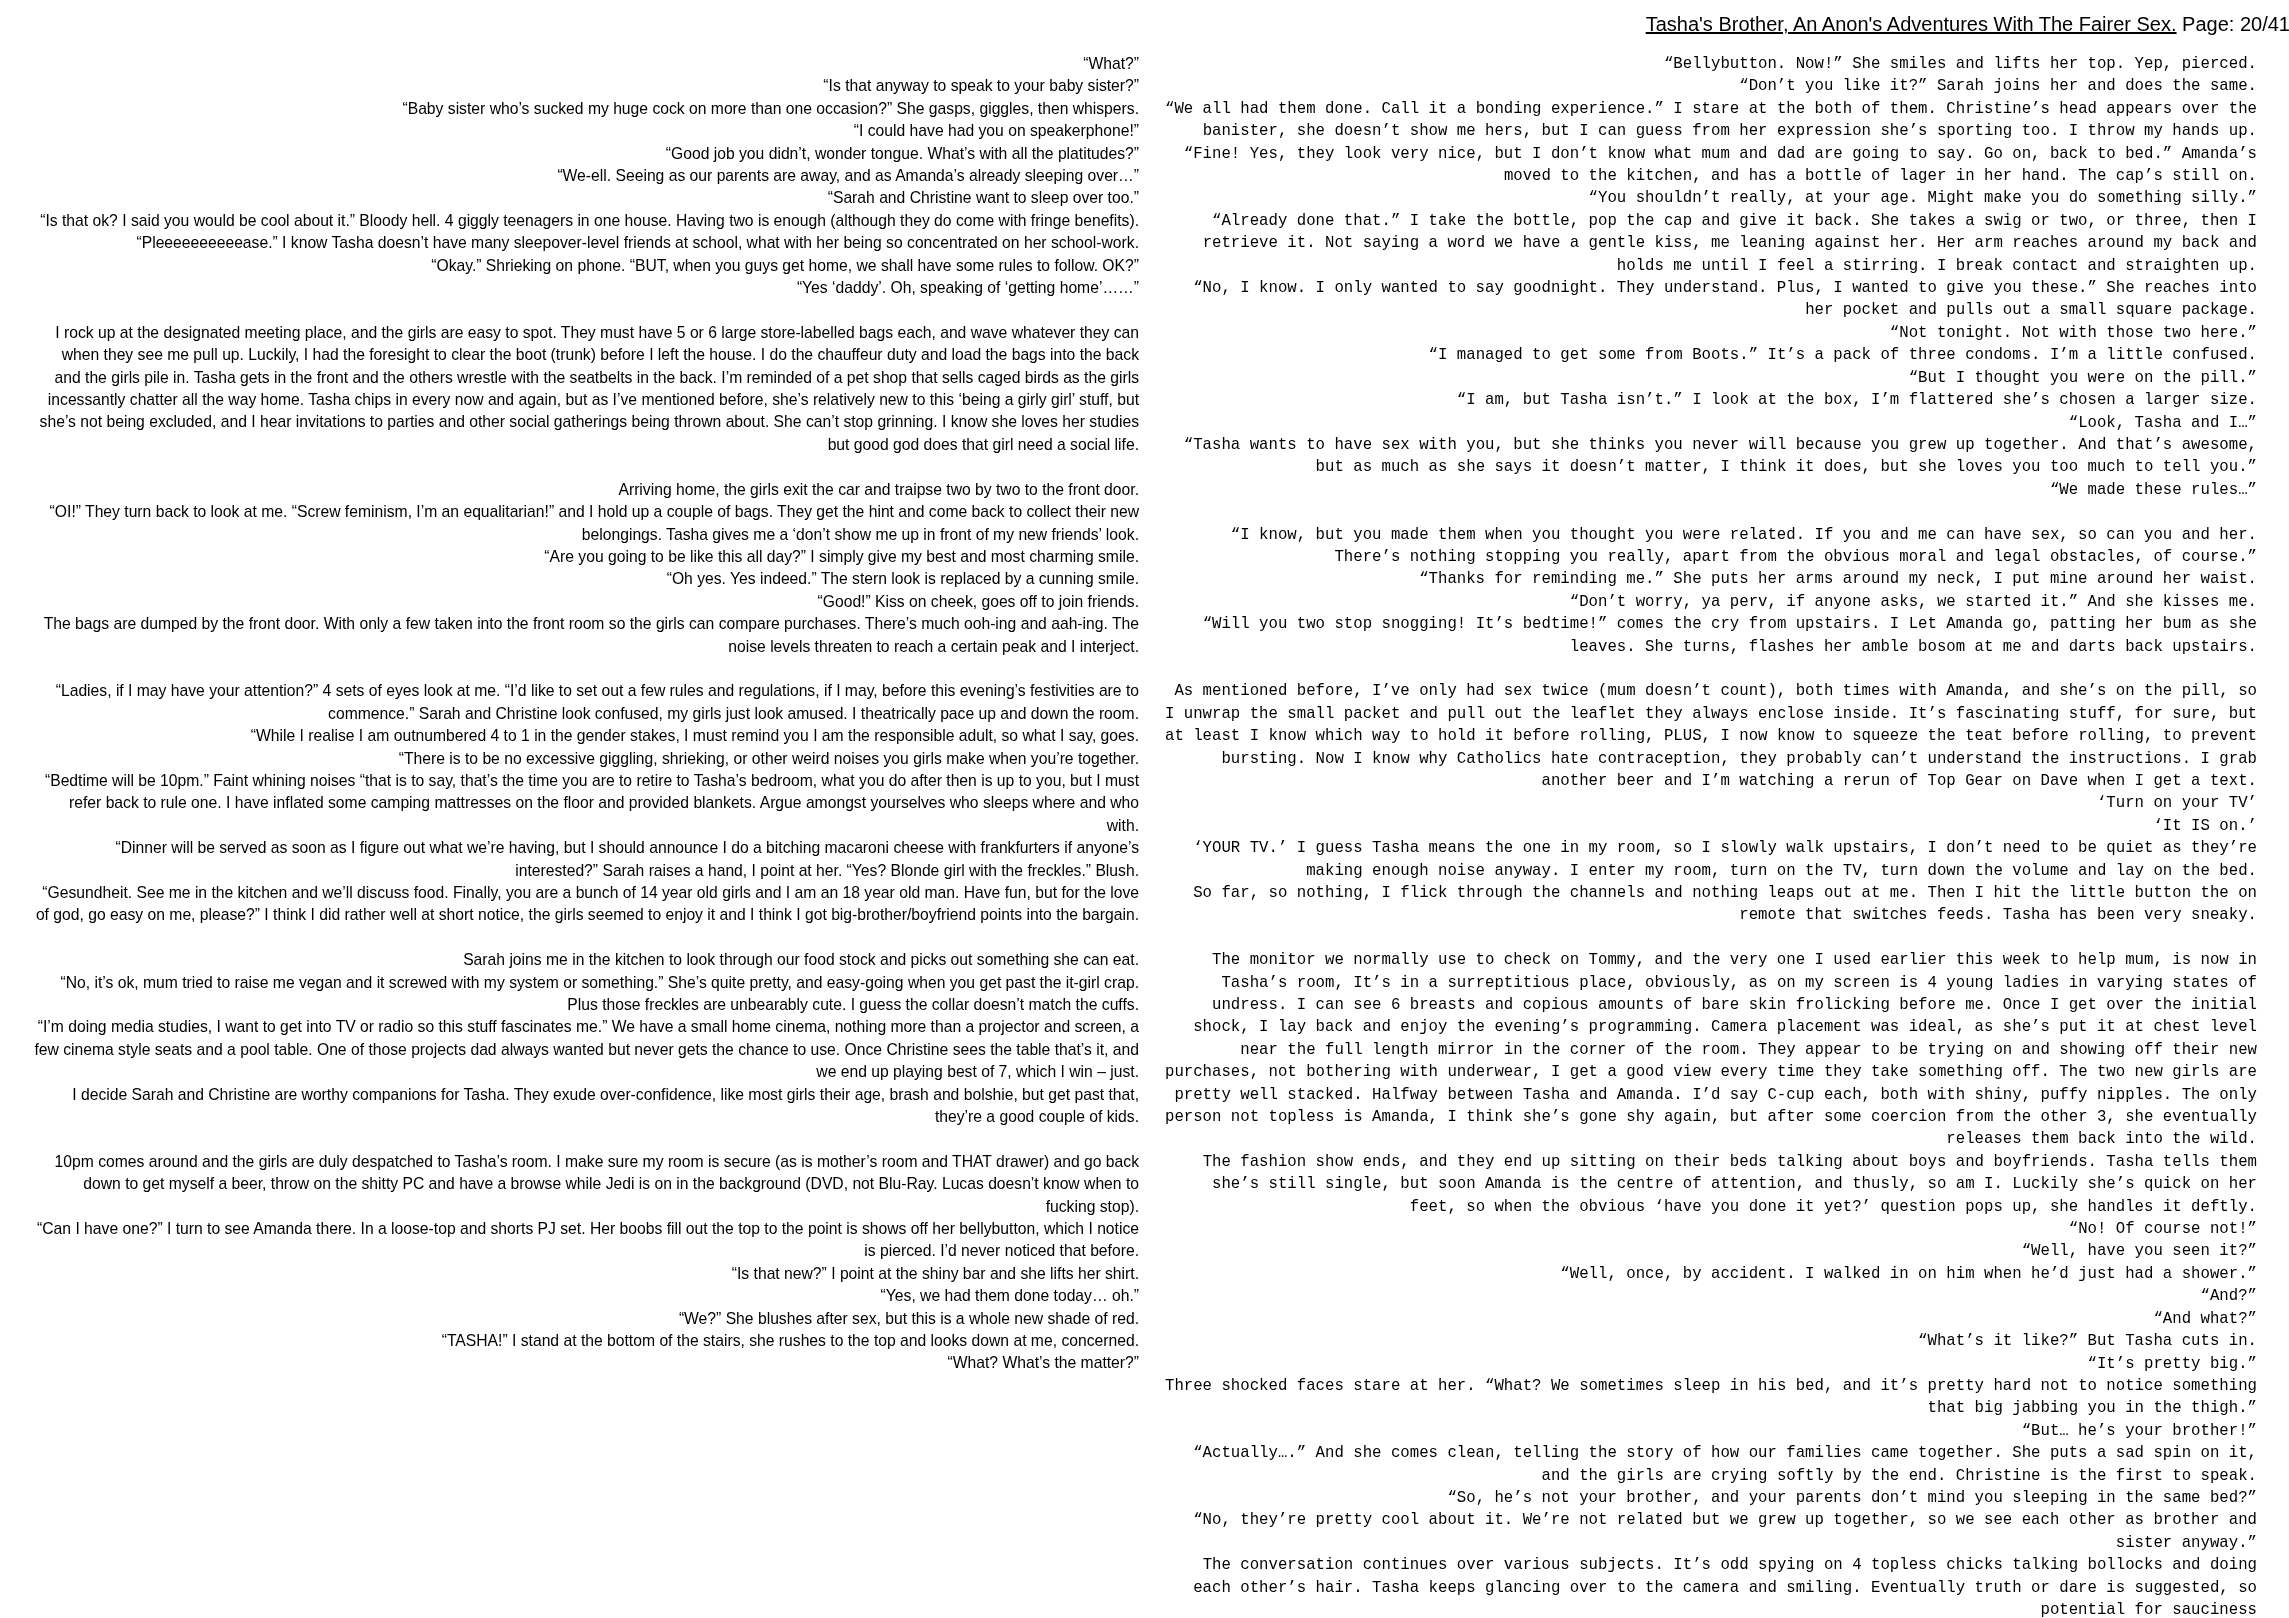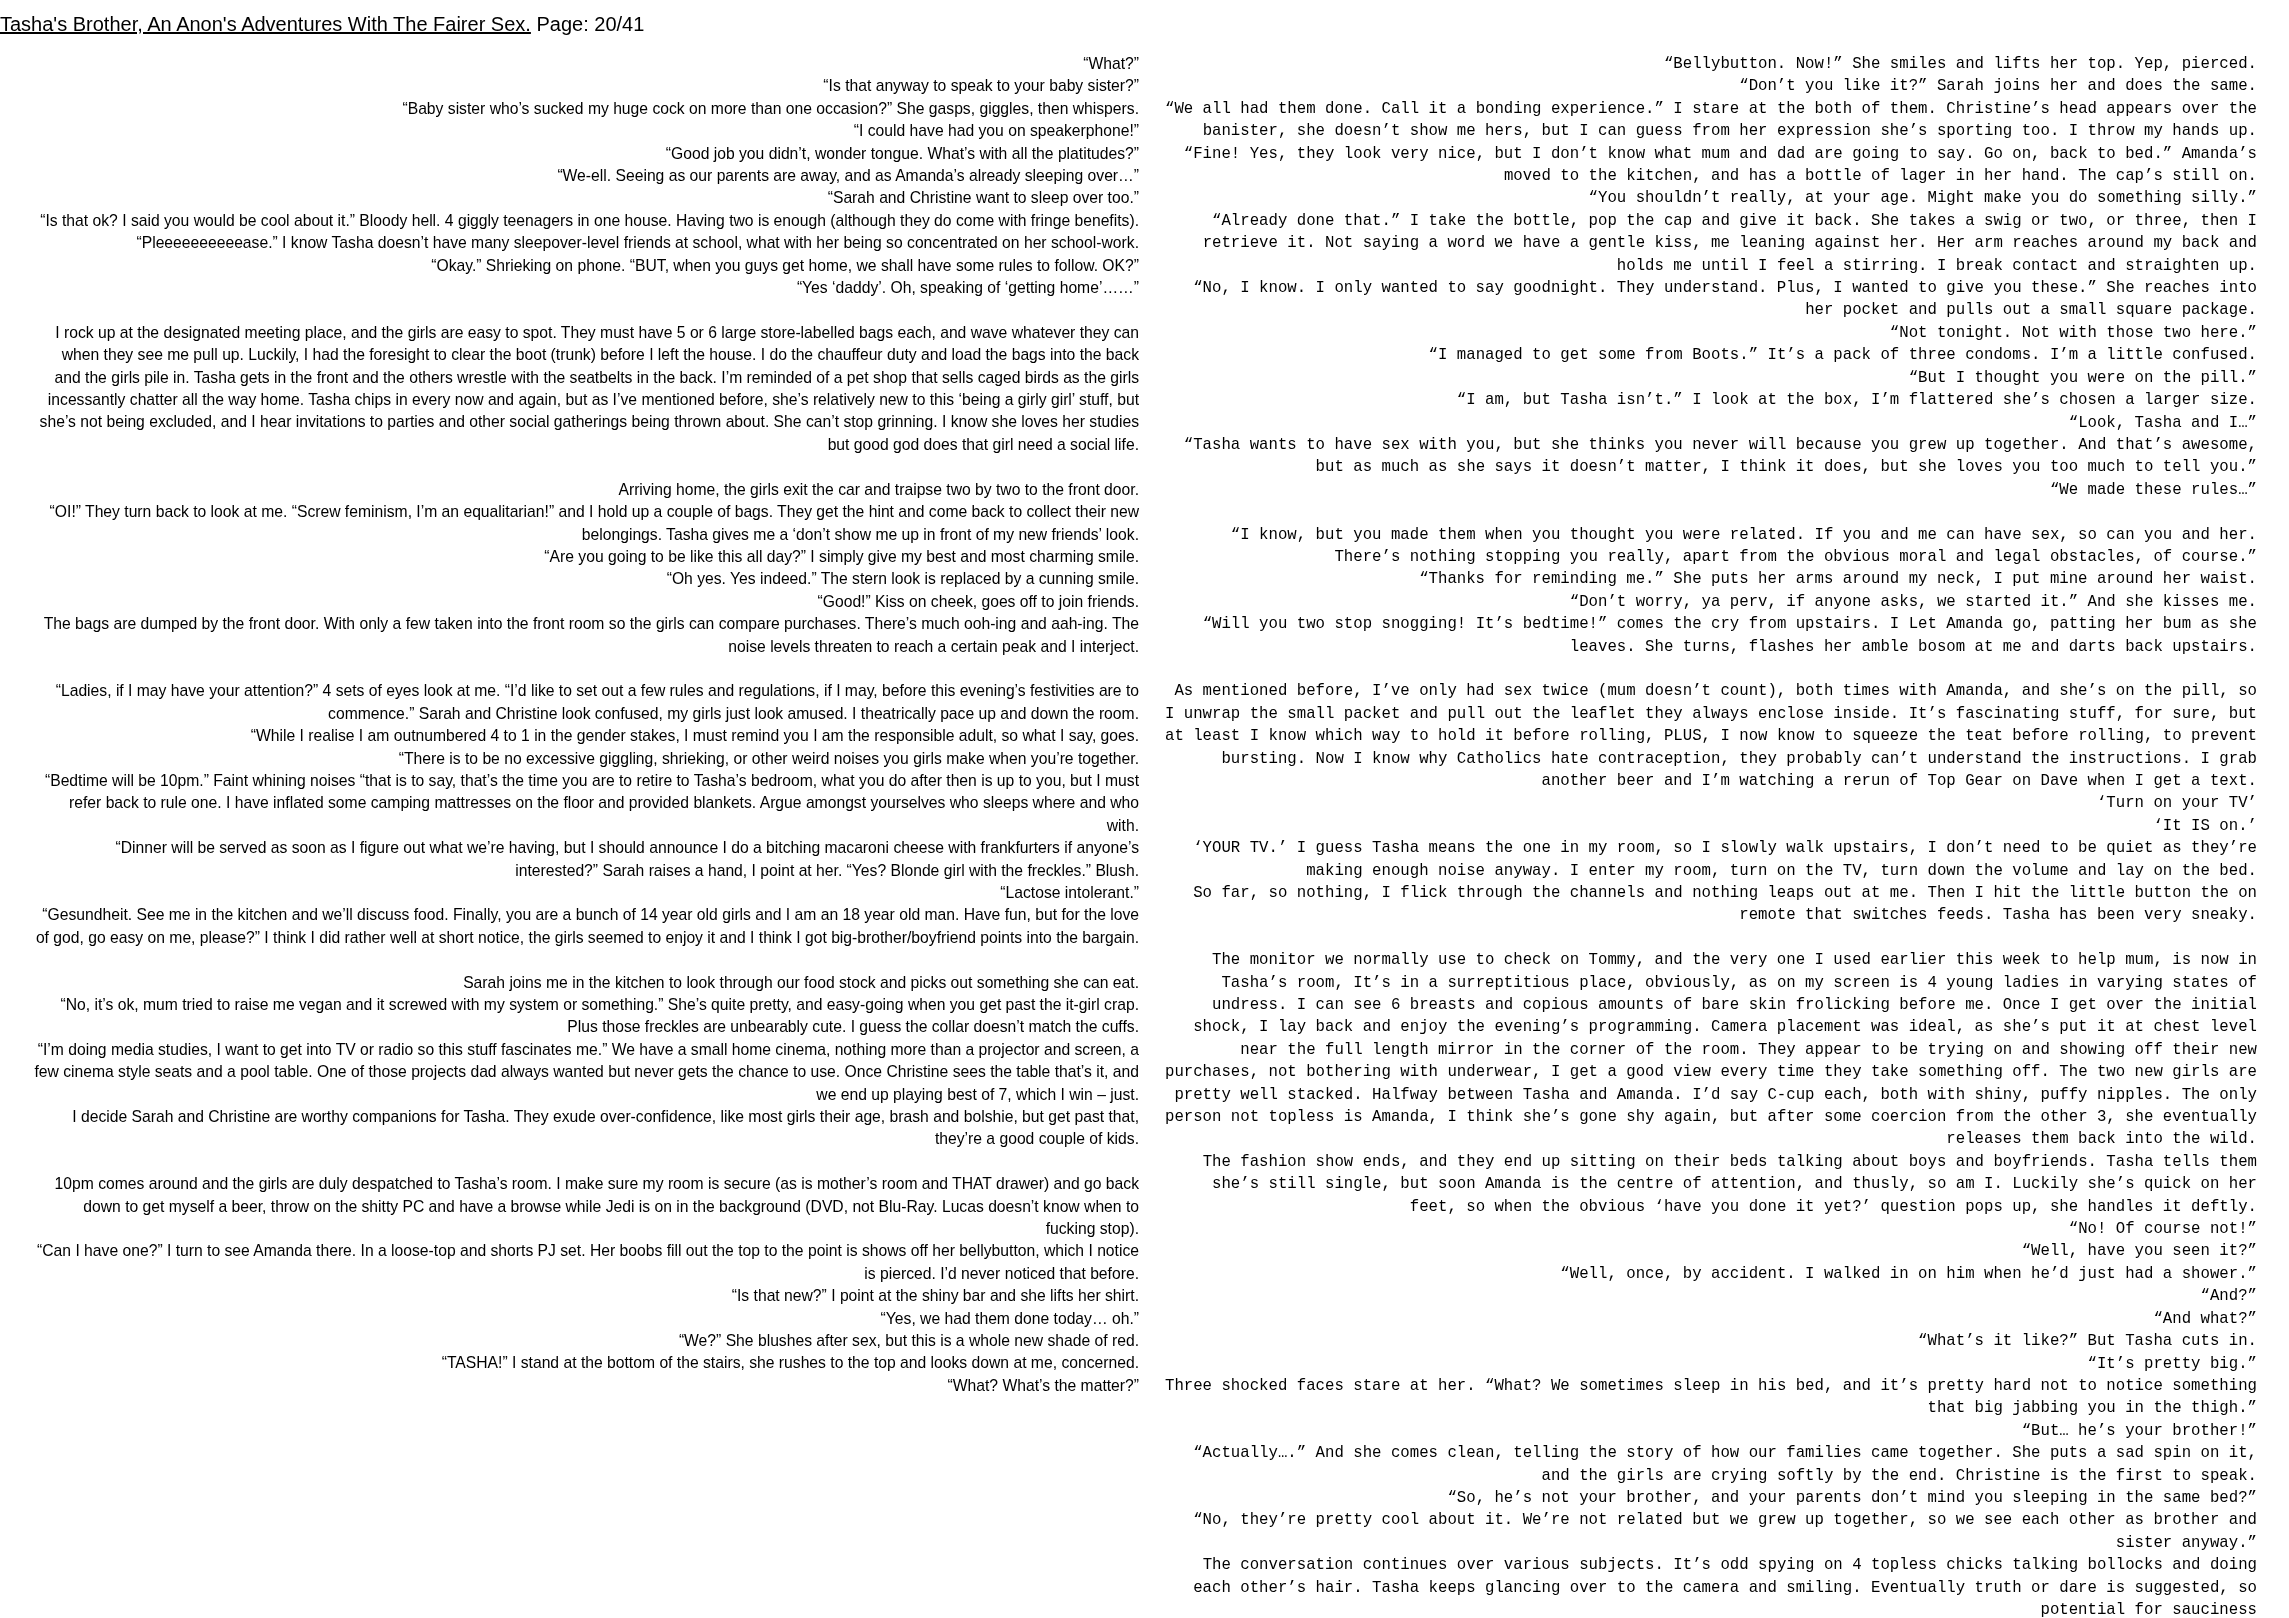--- a/index.html
+++ b/index.html
@@ -13,21 +13,21 @@
     height: 1619px;
     overflow: hidden;
     font-family: "Liberation Sans", sans-serif;
     color: #000000;
   }
   .page-title {
     position: absolute;
     top: 11px;
     left: 0;
     width: 100%;
-    text-align: left;
+    text-align: right;
     font-size: 20px;
     line-height: 26px;
     white-space: nowrap;
   }
   .page-title .underlined {
     text-decoration: underline;
   }
   .column {
     position: absolute;
     top: 53px;
@@ -70,21 +70,20 @@
       <div class="line">“Oh yes. Yes indeed.” The stern look is replaced by a cunning smile.</div>
       <div class="line">“Good!” Kiss on cheek, goes off to join friends.</div>
       <div class="line">The bags are dumped by the front door. With only a few taken into the front room so the girls can compare purchases. There’s much ooh-ing and aah-ing. The noise levels threaten to reach a certain peak and I interject.</div>
     </div>
     <div class="para">
       <div class="line">“Ladies, if I may have your attention?” 4 sets of eyes look at me. “I’d like to set out a few rules and regulations, if I may, before this evening’s festivities are to commence.” Sarah and Christine look confused, my girls just look amused. I theatrically pace up and down the room.</div>
       <div class="line">“While I realise I am outnumbered 4 to 1 in the gender stakes, I must remind you I am the responsible adult, so what I say, goes.</div>
       <div class="line">“There is to be no excessive giggling, shrieking, or other weird noises you girls make when you’re together.</div>
       <div class="line">“Bedtime will be 10pm.” Faint whining noises “that is to say, that’s the time you are to retire to Tasha’s bedroom, what you do after then is up to you, but I must refer back to rule one. I have inflated some camping mattresses on the floor and provided blankets. Argue amongst yourselves who sleeps where and who with.</div>
       <div class="line">“Dinner will be served as soon as I figure out what we’re having, but I should announce I do a bitching macaroni cheese with frankfurters if anyone’s interested?” Sarah raises a hand, I point at her. “Yes? Blonde girl with the freckles.” Blush.</div>
-      <div class="line">“Lactose intolerant.”</div>
       <div class="line">“Gesundheit. See me in the kitchen and we’ll discuss food. Finally, you are a bunch of 14 year old girls and I am an 18 year old man. Have fun, but for the love of god, go easy on me, please?” I think I did rather well at short notice, the girls seemed to enjoy it and I think I got big-brother/boyfriend points into the bargain.</div>
     </div>
     <div class="para">
       <div class="line">Sarah joins me in the kitchen to look through our food stock and picks out something she can eat.</div>
       <div class="line">“No, it’s ok, mum tried to raise me vegan and it screwed with my system or something.” She’s quite pretty, and easy-going when you get past the it-girl crap. Plus those freckles are unbearably cute. I guess the collar doesn’t match the cuffs.</div>
       <div class="line">“I’m doing media studies, I want to get into TV or radio so this stuff fascinates me.” We have a small home cinema, nothing more than a projector and screen, a few cinema style seats and a pool table. One of those projects dad always wanted but never gets the chance to use. Once Christine sees the table that’s it, and we end up playing best of 7, which I win – just.</div>
       <div class="line">I decide Sarah and Christine are worthy companions for Tasha. They exude over-confidence, like most girls their age, brash and bolshie, but get past that, they’re a good couple of kids.</div>
     </div>
     <div class="para">
       <div class="line">10pm comes around and the girls are duly despatched to Tasha’s room. I make sure my room is secure (as is mother’s room and THAT drawer) and go back down to get myself a beer, throw on the shitty PC and have a browse while Jedi is on in the background (DVD, not Blu-Ray. Lucas doesn’t know when to fucking stop).</div>

